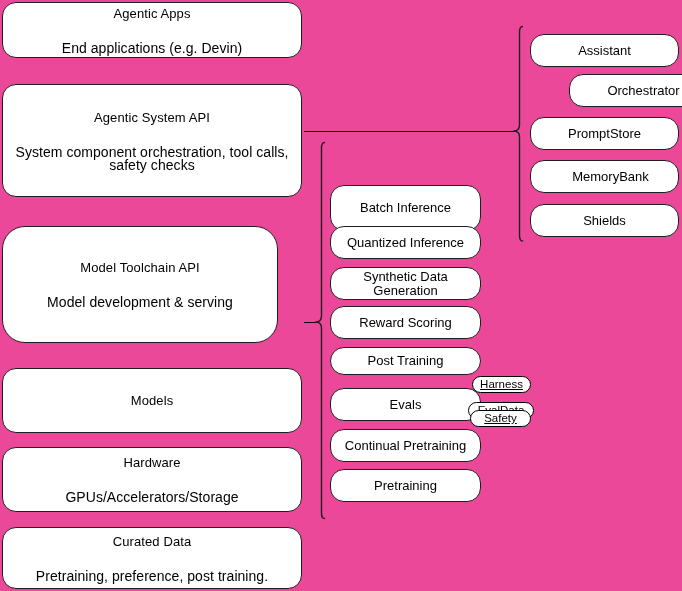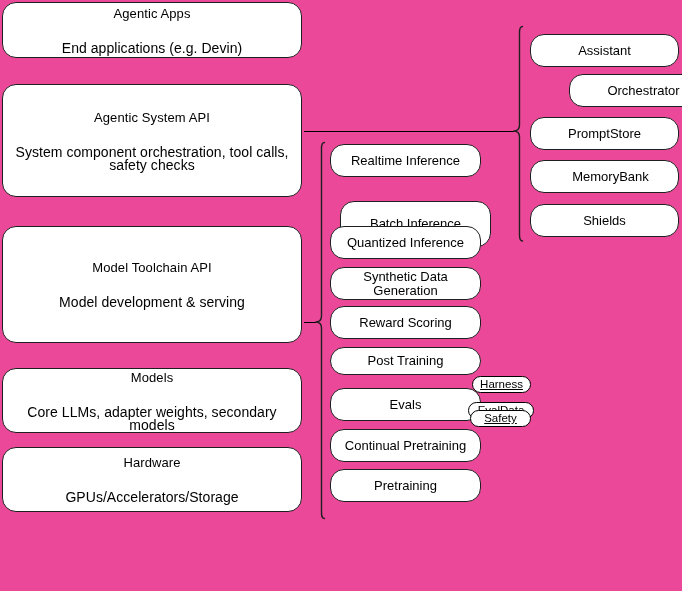--- a/index.html
+++ b/index.html
@@ -88,35 +88,38 @@
   <div class="node layer-box" style="left:2px; top:2px; width:300px; height:56px;">
     <div class="layer-title">Agentic Apps</div>
     <div class="layer-sub">End applications (e.g. Devin)</div>
   </div>
 
   <div class="node layer-box" style="left:2px; top:84px; width:300px; height:113px;">
     <div class="layer-title">Agentic System API</div>
     <div class="layer-sub">System component orchestration, tool calls, safety checks</div>
   </div>
 
-  <div class="node layer-box" style="left:2px; top:226px; width:300px; height:117px;">
+  <div class="node layer-box" style="left:2px; top:226px; width:276px; height:117px;border-radius:23px;">
     <div class="layer-title">Model Toolchain API</div>
     <div class="layer-sub">Model development &amp; serving</div>
   </div>
 
   <div class="node layer-box" style="left:2px; top:368px; width:300px; height:65px;">
     <div class="layer-title">Models</div>
-    <div class="layer-sub">Core LLMs, adapter weights, secondary models</div>
   </div>
 
   <div class="node layer-box" style="left:2px; top:447px; width:300px; height:65px;">
     <div class="layer-title">Hardware</div>
     <div class="layer-sub">GPUs/Accelerators/Storage</div>
   </div>
 
+  <div class="node layer-box" style="left:2px; top:527px; width:300px; height:62px;">
+    <div class="layer-title">Curated Data</div>
+    <div class="layer-sub">Pretraining, preference, post training.</div>
+  </div>
 
   <div class="conn" style="left:304px; top:131px; width:210px; height:1px;"></div>
 
   <div class="conn" style="left:304px; top:322px; width:12px; height:1px;"></div>
 
   <div class="brace" style="left:511px; top:25px; width:14px; height:218px;">
     <svg width="14" height="218" viewBox="0 0 14 218" fill="none">
       <path d="M11.5 1.5 C 8.5 1.5 8.5 4.5 8.5 7.5 L 8.5 100 C 8.5 104.5 5.5 106 2.5 106 C 5.5 106 8.5 107.5 8.5 112 L 8.5 210 C 8.5 213 8.5 216 11.5 216" stroke="#1f1f1f" stroke-width="1.4" stroke-linecap="round" fill="none"></path>
     </svg>
   </div>
@@ -136,24 +139,21 @@
   <div class="node leaf-box" style="left:530px; top:204px; width:149px; height:33px;">
     <span>Shields</span>
   </div>
 
   <div class="brace" style="left:313px; top:141px; width:14px; height:380px;">
     <svg width="14" height="380" viewBox="0 0 14 380" fill="none">
       <path d="M11.5 1.5 C 8.5 1.5 8.5 4.5 8.5 7.5 L 8.5 175 C 8.5 179.5 5.5 181 2.5 181 C 5.5 181 8.5 182.5 8.5 187 L 8.5 371 C 8.5 374.5 8.5 377.5 11.5 377.5" stroke="#1f1f1f" stroke-width="1.4" stroke-linecap="round" fill="none"></path>
     </svg>
   </div>
 
-  <div class="node leaf-box" style="left:330px; top:144px; width:151px; height:33px;">
-    <span>Realtime Inference</span>
-  </div>
-  <div class="node leaf-box" style="left:340px; top:185px; width:151px; height:46px;margin-top:16px;">
+  <div class="node leaf-box" style="left:330px; top:185px; width:151px; height:46px;">
     <span>Batch Inference</span>
   </div>
   <div class="node leaf-box" style="left:330px; top:226px; width:151px; height:33px;">
     <span>Quantized Inference</span>
   </div>
   <div class="node leaf-box" style="left:330px; top:267px; width:151px; height:33px;">
     <span>Synthetic Data Generation</span>
   </div>
   <div class="node leaf-box" style="left:330px; top:306px; width:151px; height:33px;">
     <span>Reward Scoring</span>

